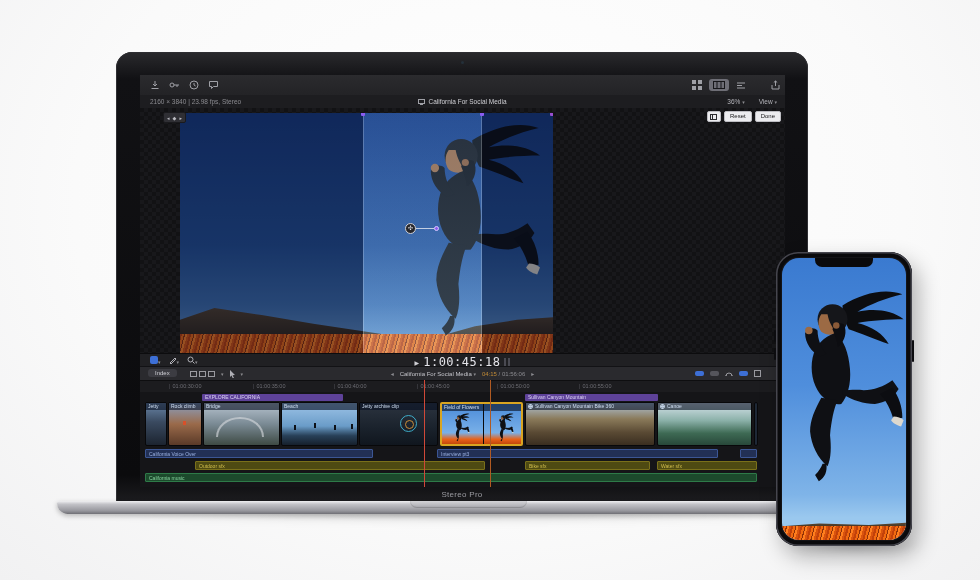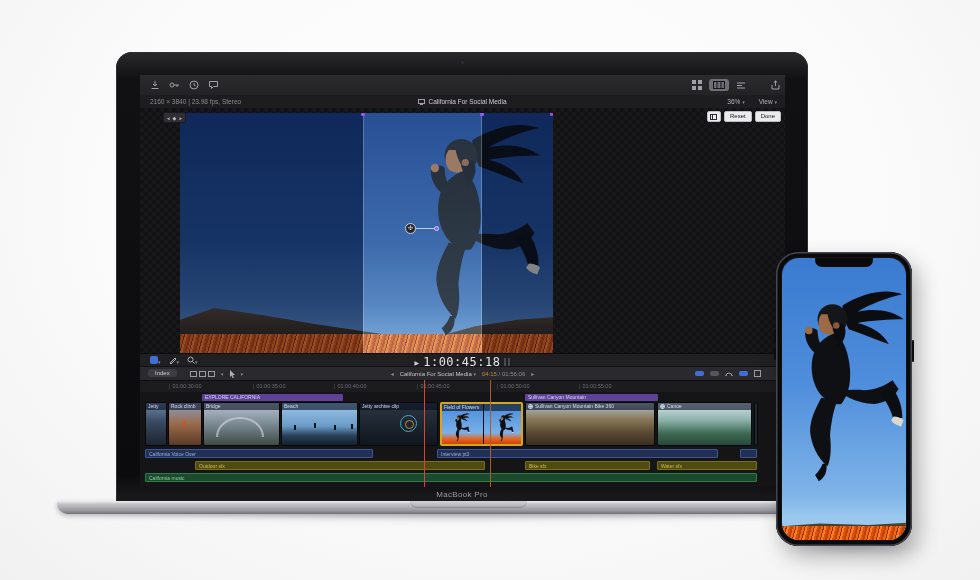--- a/index.html
+++ b/index.html
@@ -353,21 +353,21 @@
         <div class="audio-bar bar-olive" style="left:517px;top:69px;width:100px;">Water sfx</div>
 
         <div class="audio-bar bar-green" style="left:5px;top:81px;width:612px;">California music</div>
 
       </div>
 
       <div class="playhead"></div>
       <div class="skimmer"></div>
     </div>
 
-    <div class="laptop-label">MacBook Pro</div>
+    <div class="laptop-label">Stereo Pro</div>
   </div>
 
   <div class="laptop-base">
     <div class="base-notch"></div>
   </div>
 
   <div class="phone">
     <span class="phone-btn" style="left:-2px;top:78px;width:2px;height:12px;"></span>
     <span class="phone-btn" style="left:-2px;top:96px;width:2px;height:12px;"></span>
     <span class="phone-btn" style="right:-2px;top:88px;width:2px;height:22px;"></span>

